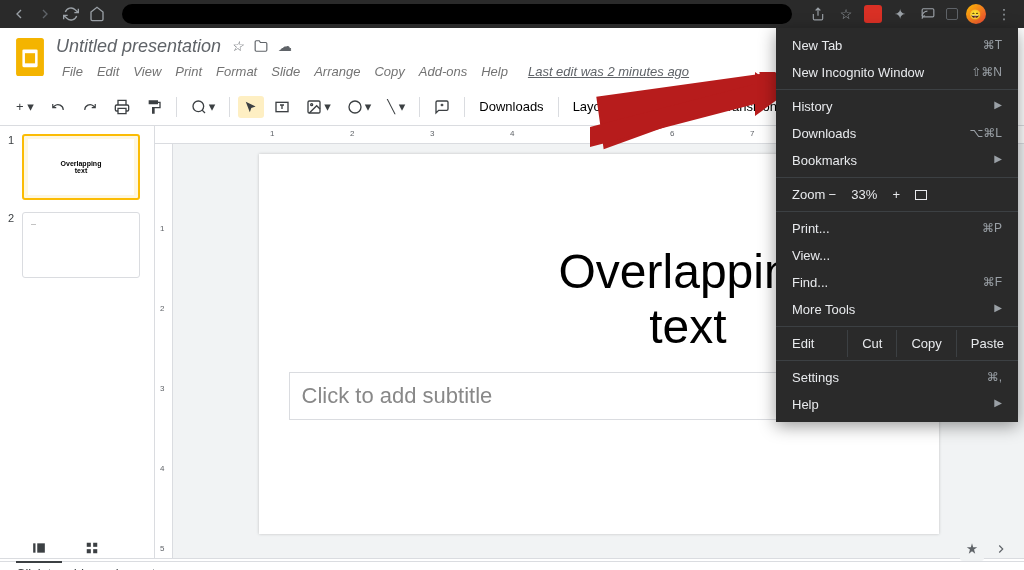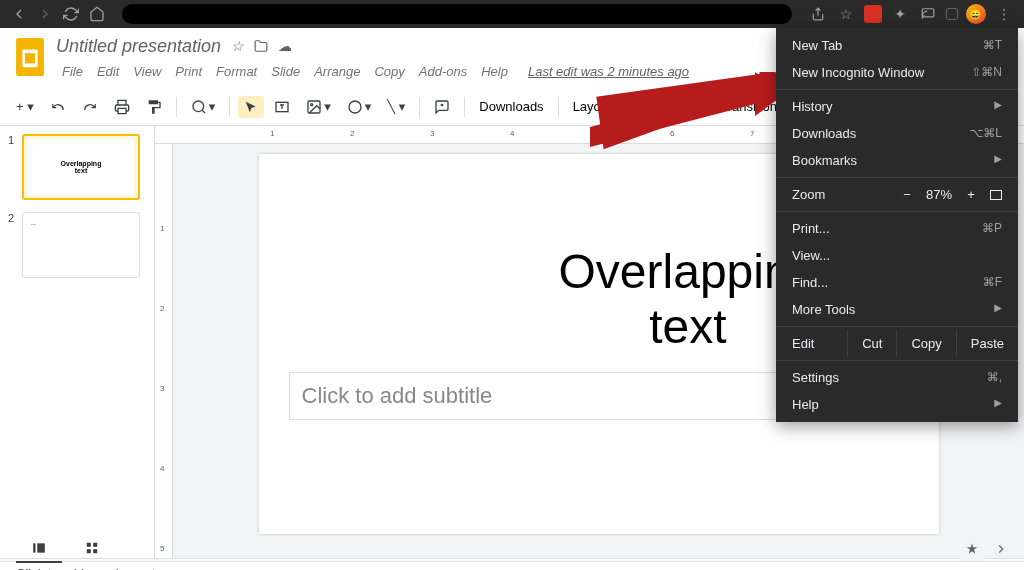--- a/index.html
+++ b/index.html
@@ -65,21 +65,21 @@
     .view-btn { padding: 6px 14px; color: #3c4043; cursor: pointer; }
     .view-btn.active { border-bottom: 2px solid #3c4043; }
     .bottom-right { display: flex; gap: 10px; align-items: center; }
     .explore-chip { width: 24px; height: 24px; background: #f1f3f4; border-radius: 3px; display:flex;align-items:center;justify-content:center; }
     
     
     .chrome-menu { position: absolute; top: 28px; right: 6px; width: 242px; background: #2a2a2a; box-shadow: 0 4px 16px rgba(0,0,0,0.4); z-index: 100; padding: 4px 0; font-size: 13px; color: #e8eaed; }
     .cm-item { padding: 6px 16px; display: flex; justify-content: space-between; cursor: pointer; }
     .cm-shortcut { color: #9aa0a6; font-size: 12px; }
     .cm-sep { height: 1px; background: #3c4043; margin: 3px 0; }
-    .cm-zoom { padding: 6px 16px; display: flex; justify-content: space-between; align-items: center; }
+    .cm-zoom { padding: 6px 16px; display: flex; justify-content: flex-start; align-items: center; }
     .cm-zoom-ctrl { display: flex; align-items: center; gap: 12px; }
     .cm-zoom-btn { width: 14px; text-align: center; cursor: pointer; }
     .cm-full { border: 1.5px solid #e8eaed; width: 12px; height: 10px; }
     .cm-edit-row { display: flex; }
     .cm-edit-left { padding: 6px 16px; flex: 1; }
     .cm-edit-btn { padding: 6px 14px; border-left: 1px solid #3c4043; cursor: pointer; }
     .cm-arrow { color: #9aa0a6; font-size: 10px; }
     
     
     .red-arrow { position: absolute; top: 72px; left: 590px; z-index: 50; pointer-events: none; }
@@ -348,21 +348,21 @@
   </div>
   <div class="cm-item">
     <span>Bookmarks</span>
       <span class="cm-arrow">▶</span>
   </div>
   <div class="cm-sep"></div>
   <div class="cm-zoom">
     <span>Zoom</span>
     <div class="cm-zoom-ctrl">
       <span class="cm-zoom-btn">−</span>
-      <span>87%</span>
+      <span>33%</span>
       <span class="cm-zoom-btn">+</span>
       <span class="cm-full"></span>
     </div>
   </div>
   <div class="cm-sep"></div>
   <div class="cm-item">
     <span>Print...</span>
       <span class="cm-shortcut">⌘P</span>
   </div>
   <div class="cm-item">

